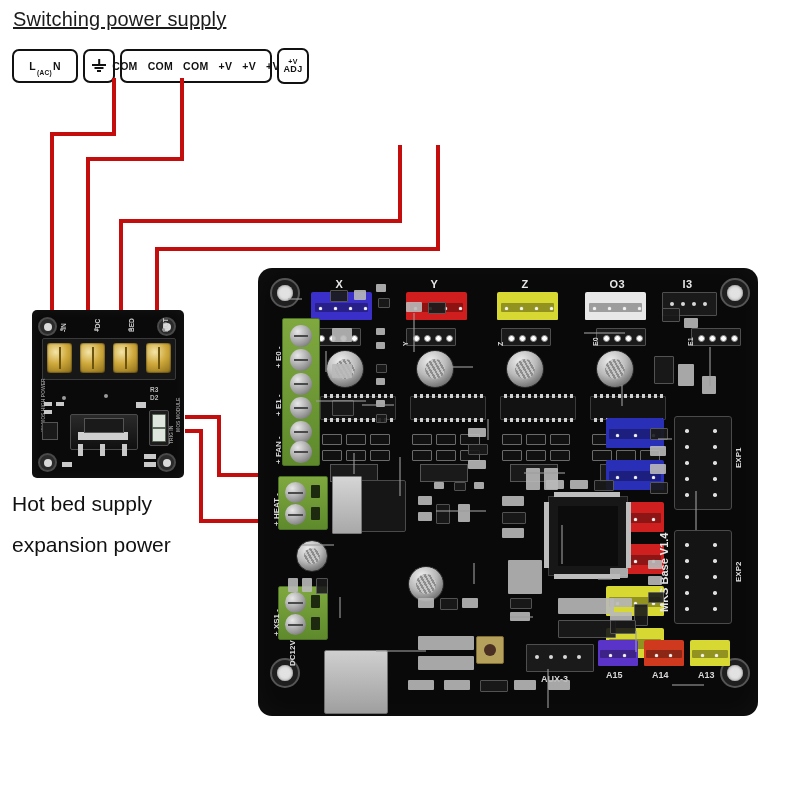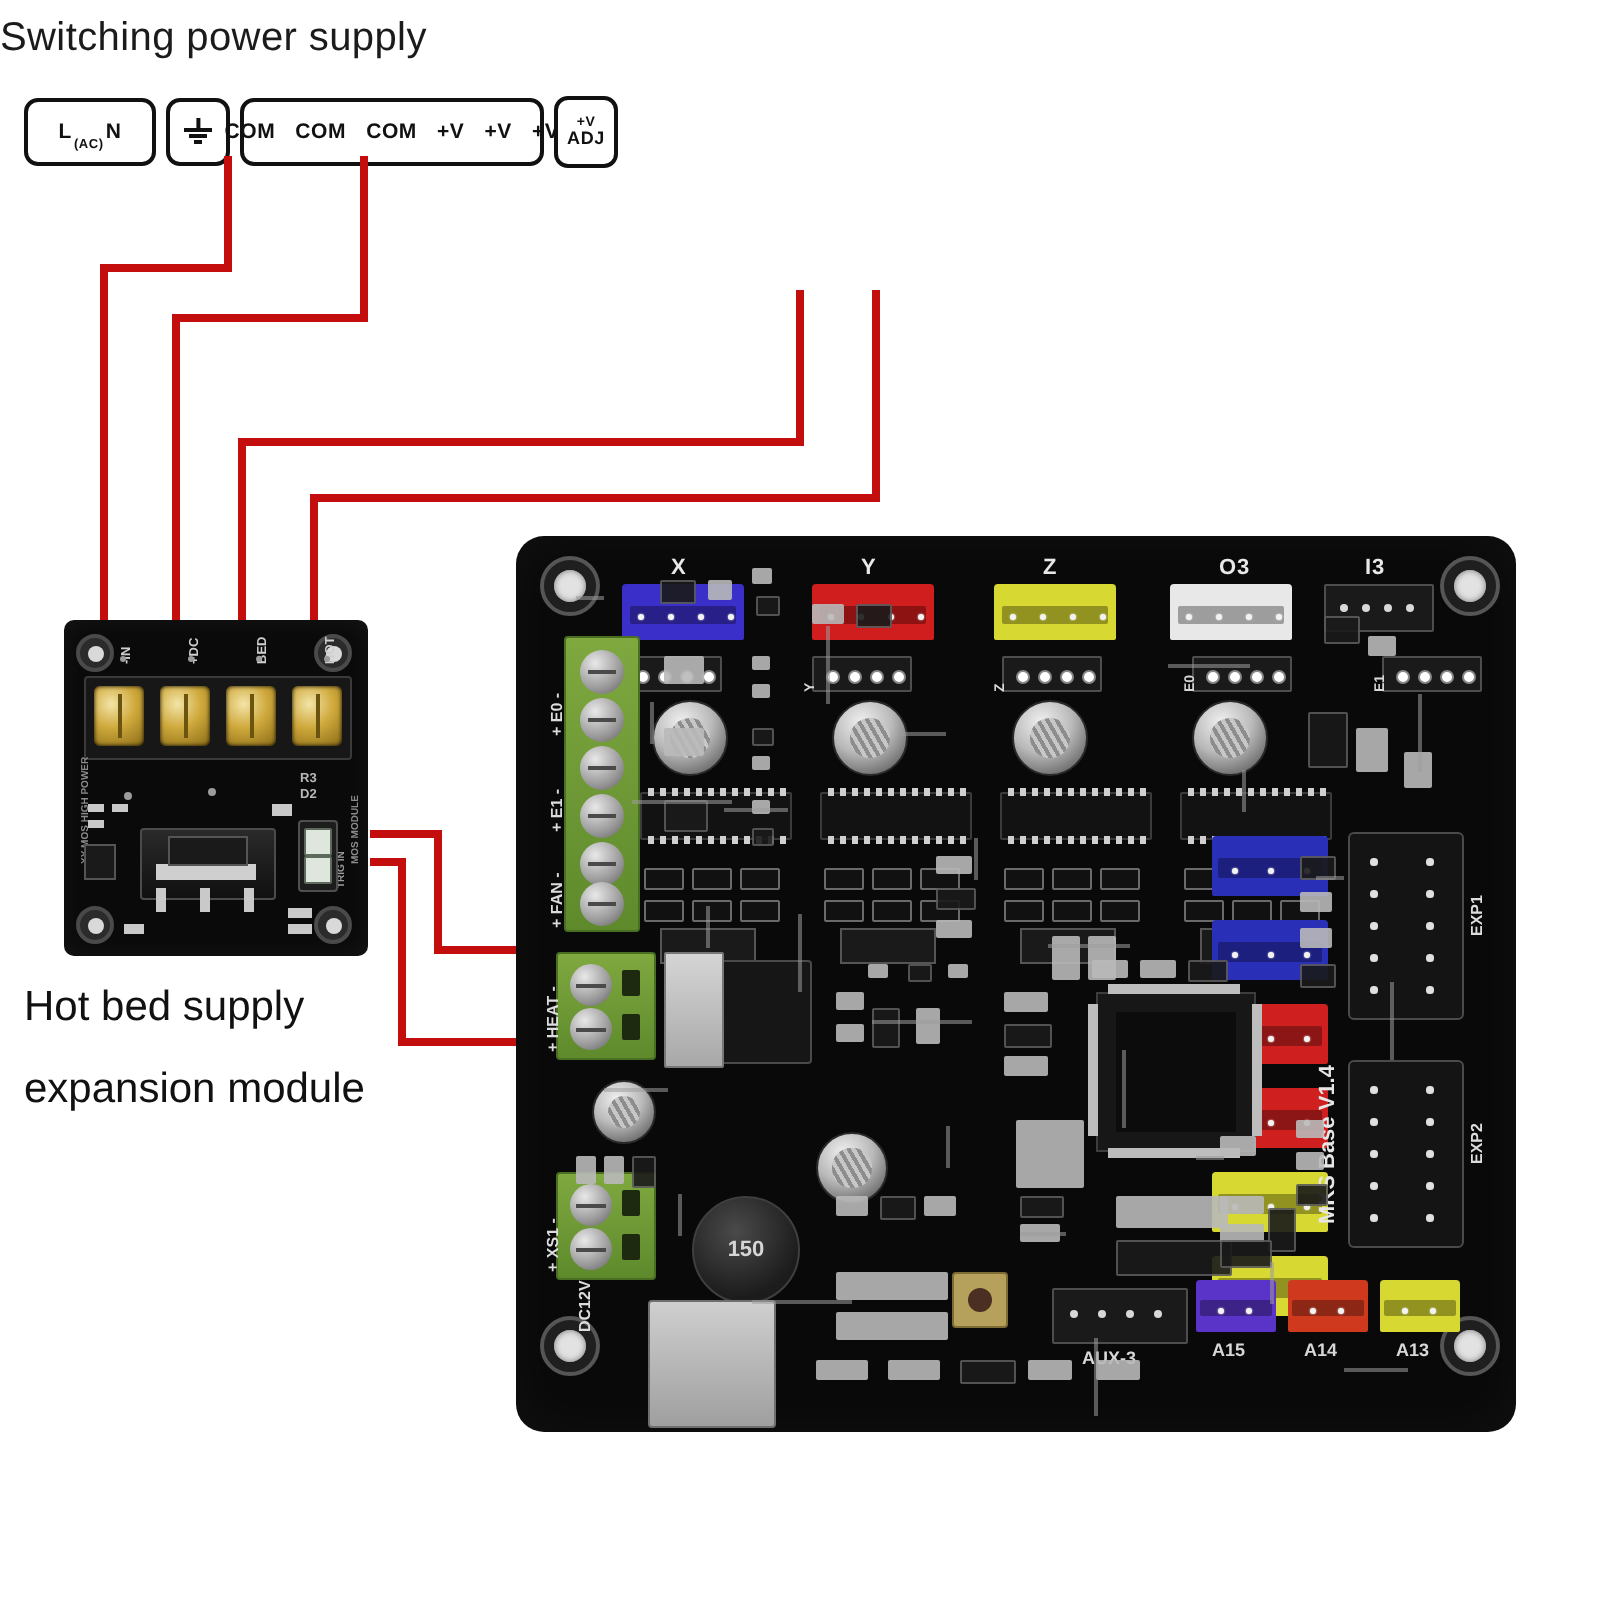--- a/index.html
+++ b/index.html
@@ -117,21 +117,21 @@
   .trace{position:absolute;background:#9c9c9c;opacity:.55;}
   .res{position:absolute;background:#111;border:1px solid #6a6a6a;border-radius:1px;}
   .pwr-tr{position:absolute;background:#161616;border:1px solid #4a4a4a;border-radius:2px;}
   .sd{position:absolute;background:linear-gradient(#d5d5d5,#a8a8a8);border:1px solid #777;border-radius:1px;}
 </style>
 </head>
 <body>
 
 <div id="stage">
 
-  <div class="abs title-text" style="left:0;top:8px;">Switching power supply</div>
+  <div class="abs title-text" style="left:13px;top:8px;text-decoration:underline;">Switching power supply</div>
 
   <div class="abs" style="left:12px;top:48px;display:flex;align-items:center;gap:5px;">
 
     <div class="psu-box" style="width:62px;height:30px;">
       <span class="psu-lbl">L</span>
       <span class="psu-lbl sm" style="align-self:flex-end;margin:0 1px 5px 1px;">(AC)</span>
       <span class="psu-lbl">N</span>
     </div>
 
     <div class="psu-box" style="width:28px;height:30px;">
@@ -233,21 +233,21 @@
     <div class="smd" style="left:104px;top:92px;width:10px;height:6px;"></div>
     <div class="pad" style="left:30px;top:86px;width:4px;height:4px;border-radius:50%;"></div>
     <div class="pad" style="left:72px;top:84px;width:4px;height:4px;border-radius:50%;"></div>
     <div class="pad" style="left:28px;top:18px;width:3px;height:3px;border-radius:50%;"></div>
     <div class="pad" style="left:62px;top:18px;width:3px;height:3px;border-radius:50%;"></div>
     <div class="pad" style="left:96px;top:18px;width:3px;height:3px;border-radius:50%;"></div>
     <div class="pad" style="left:130px;top:18px;width:3px;height:3px;border-radius:50%;"></div>
   </div>
 
   <div class="abs cap-text" style="left:12px;top:492px;">Hot bed supply</div>
-  <div class="abs cap-text" style="left:12px;top:533px;">expansion module</div>
+  <div class="abs cap-text" style="left:12px;top:533px;">expansion power</div>
 
   <div class="pcb" style="left:258px;top:268px;width:500px;height:448px;">
 
     <div class="pcb-hole" style="left:12px;top:10px;"></div>
     <div class="pcb-hole" style="left:462px;top:10px;"></div>
     <div class="pcb-hole" style="left:12px;top:390px;"></div>
     <div class="pcb-hole" style="left:462px;top:390px;"></div>
 
     <div id="top-conns">
         <div class="conn-lbl" style="left: 77.5px; top: 10px;">X</div>
@@ -557,21 +557,20 @@
     <div class="brd-name" style="left:400px;top:344px;transform:rotate(-90deg);">MKS Base V1.4</div>
 
     <div class="mcu" style="left:290px;top:228px;width:78px;height:78px;"></div>
     <div class="mcu-pins" style="left:296px;top:224px;width:66px;height:5px;"></div>
     <div class="mcu-pins" style="left:296px;top:306px;width:66px;height:5px;"></div>
     <div class="mcu-pins" style="left:286px;top:234px;width:5px;height:66px;"></div>
     <div class="mcu-pins" style="left:368px;top:234px;width:5px;height:66px;"></div>
 
     <div class="pwr-tr" style="left:94px;top:212px;width:52px;height:50px;"></div>
     <div class="sd" style="left:74px;top:208px;width:28px;height:56px;"></div>
-    <div class="coil" style="left:88px;top:330px;width:52px;height:52px;">150</div>
     <div class="cap-el" style="left:150px;top:298px;width:34px;height:34px;"></div>
     <div class="cap-el" style="left:38px;top:272px;width:30px;height:30px;"></div>
 
     <div class="usb" style="left:66px;top:382px;width:62px;height:62px;"></div>
 
     <div class="btn-tact" style="left:218px;top:368px;width:26px;height:26px;"></div>
 
     <div class="hdr" style="left:268px;top:376px;width:66px;height:26px;">
       <div class="hp" style="left:8px;top:10px;width:4px;height:4px;"></div>
       <div class="hp" style="left:22px;top:10px;width:4px;height:4px;"></div>

